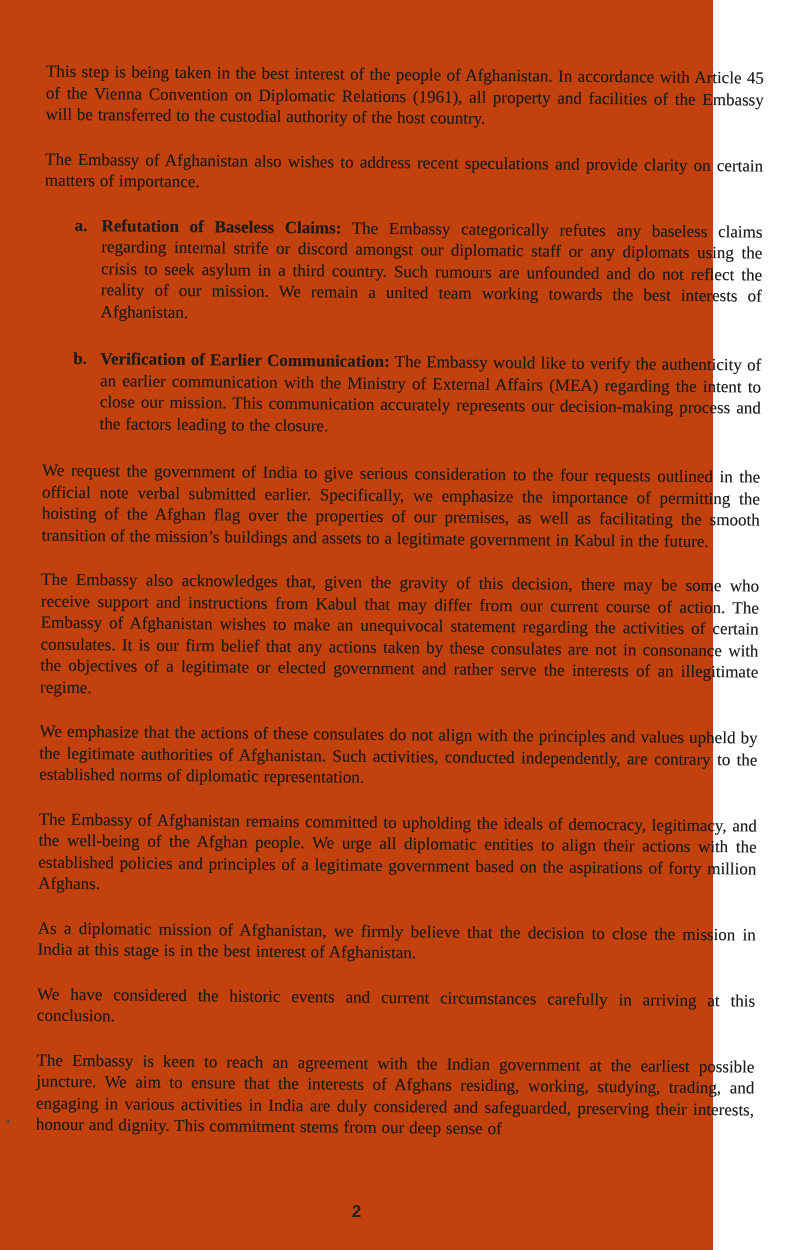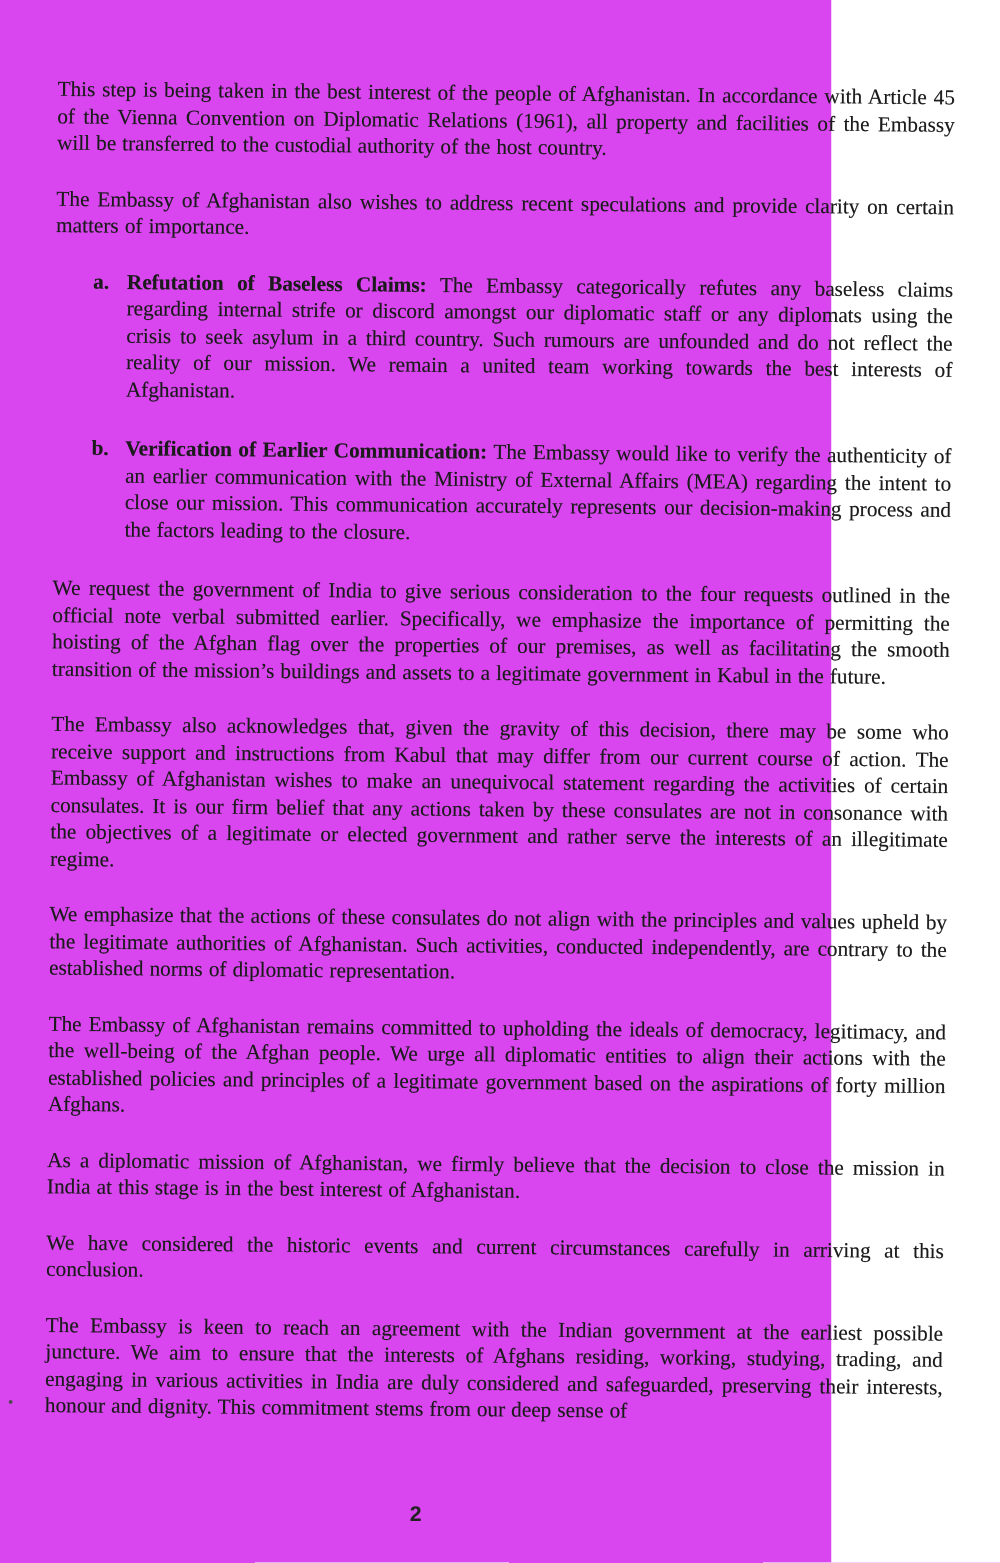--- a/index.html
+++ b/index.html
@@ -12,21 +12,22 @@
     height: 1250px;
     overflow: hidden;
     position: relative;
     font-family: "Liberation Serif", "DejaVu Serif", serif;
     color: #1b1b1b;
   }
   .page {
     position: relative;
     width: 665px;
     height: 1250px;
-    background: #d946ef;
+    background: #c2410c;
+    padding-left: 48px;
   }
   
   .content {
     position: absolute;
     top: 0;
     left: 0;
     width: 800px;
     box-sizing: border-box;
     padding: 64px 36px 0 46px;
     transform: rotate(0.55deg);

